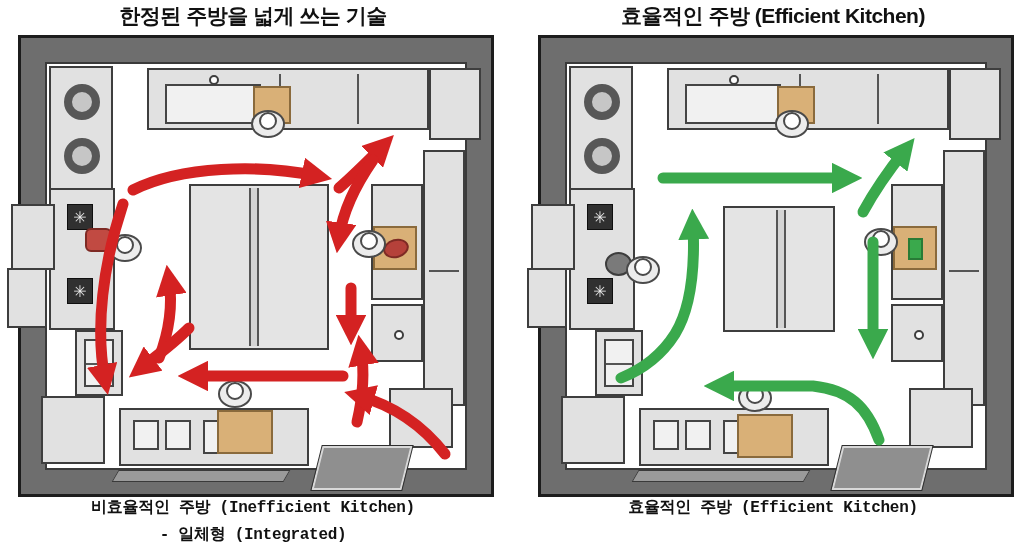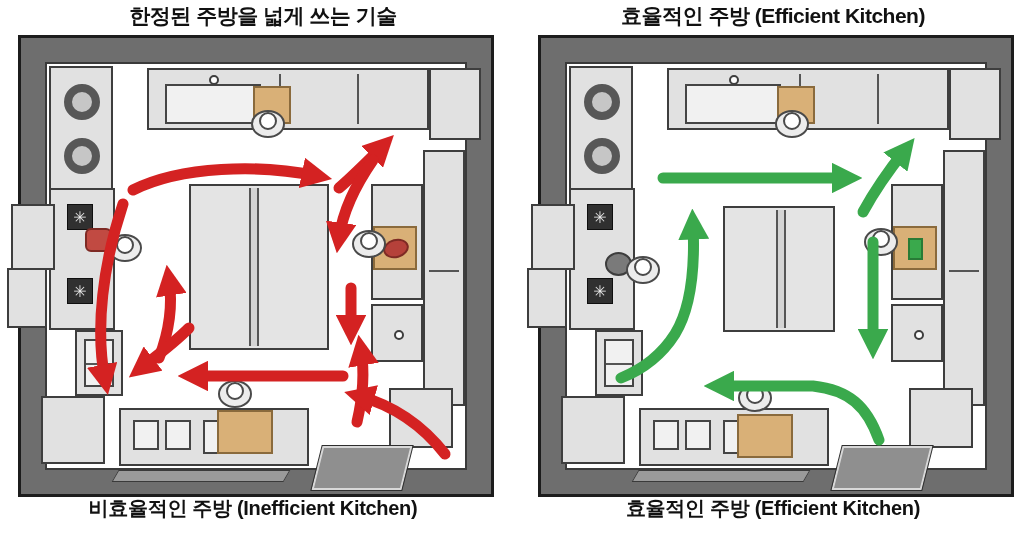--- a/index.html
+++ b/index.html
@@ -1,21 +1,21 @@
 <!DOCTYPE html>
 <html><head>
 <meta charset="utf-8">
 <style>
   html,body{margin:0;padding:0;background:#ffffff;}
   .stage{position:relative;width:1024px;height:559px;background:#ffffff;overflow:hidden;
          font-family:"Liberation Sans",sans-serif;color:#111;}
   .panel-title{position:absolute;top:2px;width:470px;text-align:center;
                font-size:21px;font-weight:700;letter-spacing:-0.5px;}
   .caption{position:absolute;top:495px;width:470px;text-align:center;
-           font-size:20px;font-weight:700;line-height:27px;letter-spacing:-0.3px;}
+           font-size:16px;font-weight:700;line-height:27px;letter-spacing:-0.3px;font-family:Liberation Mono, monospace;}
   .kitchen{position:absolute;top:35px;width:470px;height:456px;background:#fff;
            border:3px solid #1c1c1c;box-sizing:content-box;}
   .walls{position:absolute;inset:0;border:26px solid #6e6e6e;box-sizing:border-box;z-index:1;}
   .floor{position:absolute;inset:24px;background:#ffffff;border:2px solid #3a3a3a;z-index:1;}
   .cab{position:absolute;background:#e1e1e1;border:2px solid #3e3e3e;box-sizing:border-box;z-index:2;}
   .cab .vline{position:absolute;top:4px;bottom:4px;width:0;border-left:2px solid #555;}
   .cab .hline{position:absolute;left:4px;right:4px;height:0;border-top:2px solid #555;}
   .inner{position:absolute;background:#f1f1f1;border:2px solid #454545;box-sizing:border-box;}
   .ring{position:absolute;width:36px;height:36px;border-radius:50%;border:8px solid #575757;
         background:#c6c6c6;box-sizing:border-box;}
@@ -41,21 +41,21 @@
         transform:skewX(-14deg);box-sizing:border-box;z-index:3;}
   .rug{position:absolute;background:#9a9a9a;border:1px solid #3a3a3a;transform:skewX(-30deg);
        box-sizing:border-box;z-index:2;}
   .flow{position:absolute;inset:0;width:470px;height:456px;z-index:6;pointer-events:none;}
 </style>
 </head>
 <body>
 
 <div class="stage">
 
-  <div class="panel-title" style="left:28px;">한정된 주방을 넓게 쓰는 기술</div>
+  <div class="panel-title" style="left:18px;">한정된 주방을 넓게 쓰는 기술</div>
 
   <div class="kitchen" style="left:18px;">
     <div class="walls"></div>
     <div class="floor"></div>
 
     <div class="cab" style="left:28px;top:28px;width:64px;height:124px;">
       <div class="ring" style="left:13px;top:16px;"></div>
       <div class="ring" style="left:13px;top:70px;"></div>
     </div>
 
@@ -139,20 +139,21 @@
         <path d="M 424,416 C 402,388 374,368 338,358" fill="none" stroke="#d42222" stroke-width="11" stroke-linecap="round" stroke-linejoin="round" marker-end="url(#left_panel-head)"></path>
         <path d="M 322,338 L 172,338" fill="none" stroke="#d42222" stroke-width="11" stroke-linecap="round" stroke-linejoin="round" marker-end="url(#left_panel-head)"></path>
         <path d="M 102,166 C 82,226 74,290 84,342" fill="none" stroke="#d42222" stroke-width="11" stroke-linecap="round" stroke-linejoin="round" marker-end="url(#left_panel-head)"></path>
         <path d="M 138,320 C 148,294 152,268 148,242" fill="none" stroke="#d42222" stroke-width="11" stroke-linecap="round" stroke-linejoin="round" marker-end="url(#left_panel-head)"></path>
         <path d="M 168,290 C 152,306 138,316 120,330" fill="none" stroke="#d42222" stroke-width="11" stroke-linecap="round" stroke-linejoin="round" marker-end="url(#left_panel-head)"></path>
       </svg>
   </div>
 
   <div class="caption" style="left:18px;">
     <div>비효율적인 주방 (Inefficient Kitchen)</div>
+    <div>- 일체형 (Integrated)</div>
   </div>
 
   <div class="panel-title" style="left:538px;">효율적인 주방 (Efficient Kitchen)</div>
 
   <div class="kitchen" style="left:538px;">
     <div class="walls"></div>
     <div class="floor"></div>
 
     <div class="cab" style="left:28px;top:28px;width:64px;height:124px;">
       <div class="ring" style="left:13px;top:16px;"></div>

